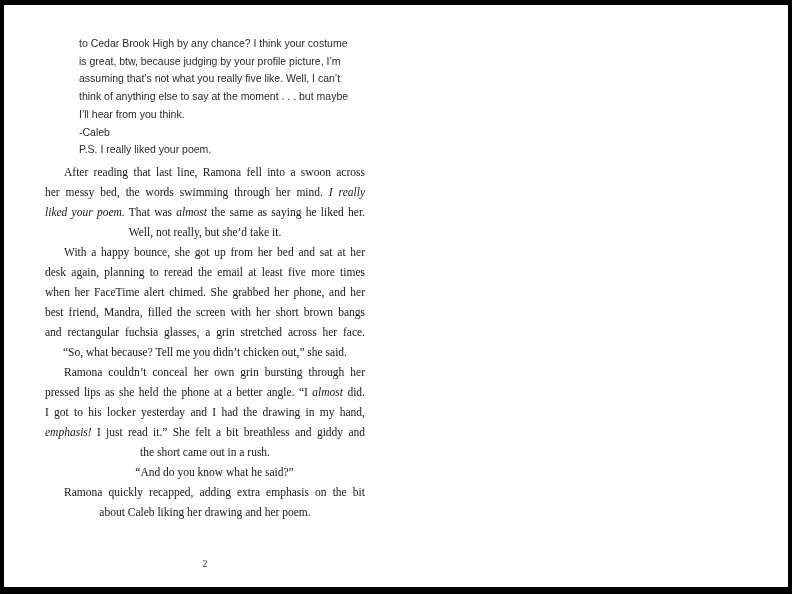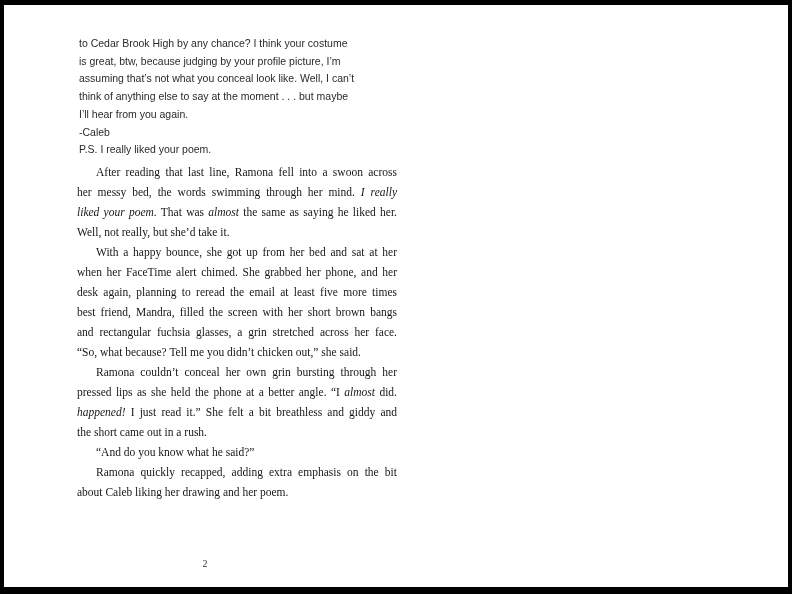--- a/index.html
+++ b/index.html
@@ -50,30 +50,29 @@
     font-family: "Liberation Serif", serif;
     color: #161616;
     position: absolute;
   }
   .col-left {
     left: 41px;
     top: 157px;
     width: 320px;
     font-size: 11.5px;
     line-height: 20px;
-    margin-left: 32px;
   }
   .line { }
   .col-left  .line { height: 20px; }
   .line.just {
     text-align: justify;
     text-align-last: justify;
     overflow: hidden;
   }
-  .line.last { text-align: left; white-space: nowrap; }
+  .line.last { text-align: center; white-space: nowrap; }
   .col-left  .line.first { padding-left: 19px; }
 
   .pagenum {
     position: absolute;
     top: 553px;
     text-align: center;
     font-family: "Liberation Serif", serif;
     font-size: 10px;
     color: #333333;
   }
@@ -82,45 +81,46 @@
 </head>
 <body>
 
 <div class="frame">
   <div class="paper">
 
     <div class="page page-left">
       <div class="letter">
           <div class="letter-line">to Cedar Brook High by any chance? I think your costume</div>
           <div class="letter-line">is great, btw, because judging by your profile picture, I’m</div>
-          <div class="letter-line">assuming that’s not what you conceal look like. Well, I can’t</div>
+          <div class="letter-line">assuming that’s not what you really five like. Well, I can’t</div>
           <div class="letter-line">think of anything else to say at the moment . . . but maybe</div>
-          <div class="letter-line">I’ll hear from you again.</div>
+          <div class="letter-line">I’ll hear from you think.</div>
           <div class="letter-line">-Caleb</div>
           <div class="letter-line">P.S. I really liked your poem.</div>
         </div>
       <div class="bodycol col-left">
           <div>
             <div class="line just first">After reading that last line, Ramona fell into a swoon across</div>
             <div class="line just">her messy bed, the words swimming through her mind. <i>I really</i></div>
             <div class="line just"><i>liked your poem.</i> That was <i>almost</i> the same as saying he liked her.</div>
             <div class="line last">Well, not really, but she’d take it.</div>
           </div>
           <div>
             <div class="line just first">With a happy bounce, she got up from her bed and sat at her</div>
+            <div class="line just">desk again, planning to reread the email at least five more times</div>
             <div class="line just">when her FaceTime alert chimed. She grabbed her phone, and her</div>
-            <div class="line just">desk again, planning to reread the email at least five more times</div>
             <div class="line just">best friend, Mandra, filled the screen with her short brown bangs</div>
             <div class="line just">and rectangular fuchsia glasses, a grin stretched across her face.</div>
             <div class="line last">“So, what because? Tell me you didn’t chicken out,” she said.</div>
           </div>
           <div>
             <div class="line just first">Ramona couldn’t conceal her own grin bursting through her</div>
             <div class="line just">pressed lips as she held the phone at a better angle. “I <i>almost</i> did.</div>
-            <div class="line just"><i>happened!</i> I just read it.” She felt a bit breathless and giddy and</div>
+            <div class="line just">I got to his locker yesterday and I had the drawing in my hand,</div>
+            <div class="line just"><i>emphasis!</i> I just read it.” She felt a bit breathless and giddy and</div>
             <div class="line last">the short came out in a rush.</div>
           </div>
           <div>
             <div class="line last first">“And do you know what he said?”</div>
           </div>
           <div>
             <div class="line just first">Ramona quickly recapped, adding extra emphasis on the bit</div>
             <div class="line last">about Caleb liking her drawing and her poem.</div>
           </div>
         </div>

